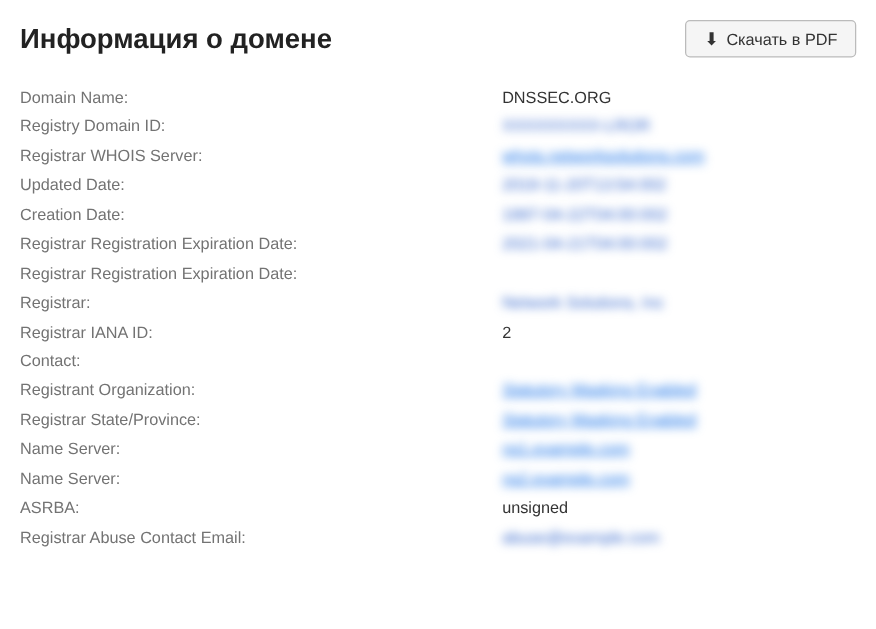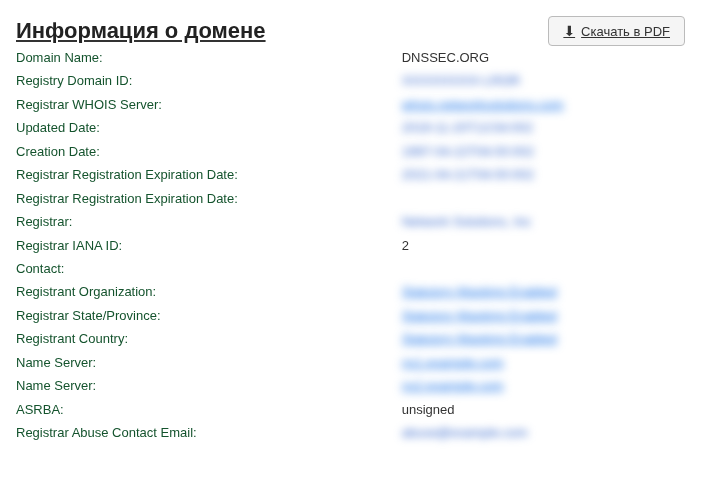--- a/index.html
+++ b/index.html
@@ -9,22 +9,21 @@
       color: #333;
       font-size: 13px;
       padding: 16px;
       width: 701px;
     }
 
     .header {
       display: flex;
       align-items: center;
       justify-content: space-between;
-      margin-bottom: 0;
-      text-decoration: underline;
+      margin-bottom: 20px;
     }
 
     .page-title {
       font-size: 22px;
       font-weight: bold;
       color: #222;
     }
 
     .pdf-button {
       display: flex;
@@ -46,21 +45,21 @@
       line-height: 1.65;
     }
 
     .whois-table td {
       vertical-align: top;
       padding: 1px 4px 1px 0;
     }
 
     .label-col {
       white-space: nowrap;
-      color: #14532d;
+      color: #737373;
       font-weight: normal;
       padding-right: 4px;
     }
 
     .value-col {
       color: #333;
     }
 
     .blurred {
       filter: blur(4px);
@@ -147,24 +146,20 @@
       </tr>
       <tr>
         <td class="label-col">Registrant Organization:</td>
         <td class="value-col redacted-value">Statutory Masking Enabled</td>
       </tr>
       <tr>
         <td class="label-col">Registrar State/Province:</td>
         <td class="value-col redacted-value">Statutory Masking Enabled</td>
       </tr>
       <tr>
-        <td class="label-col">Registrant Country:</td>
-        <td class="value-col redacted-value">Statutory Masking Enabled</td>
-      </tr>
-      <tr>
         <td class="label-col">Name Server:</td>
         <td class="value-col blurred-link">ns1.example.com</td>
       </tr>
       <tr>
         <td class="label-col">Name Server:</td>
         <td class="value-col blurred-link">ns2.example.com</td>
       </tr>
       <tr>
         <td class="label-col">ASRBA:</td>
         <td class="value-col plain-value">unsigned</td>

